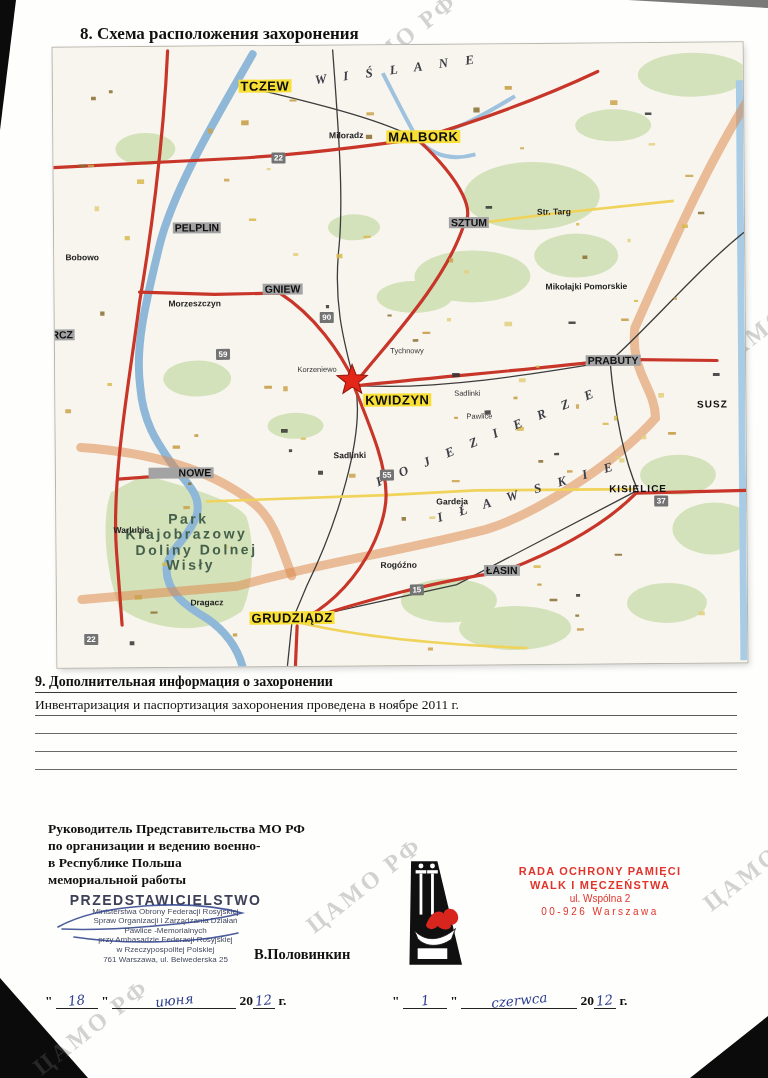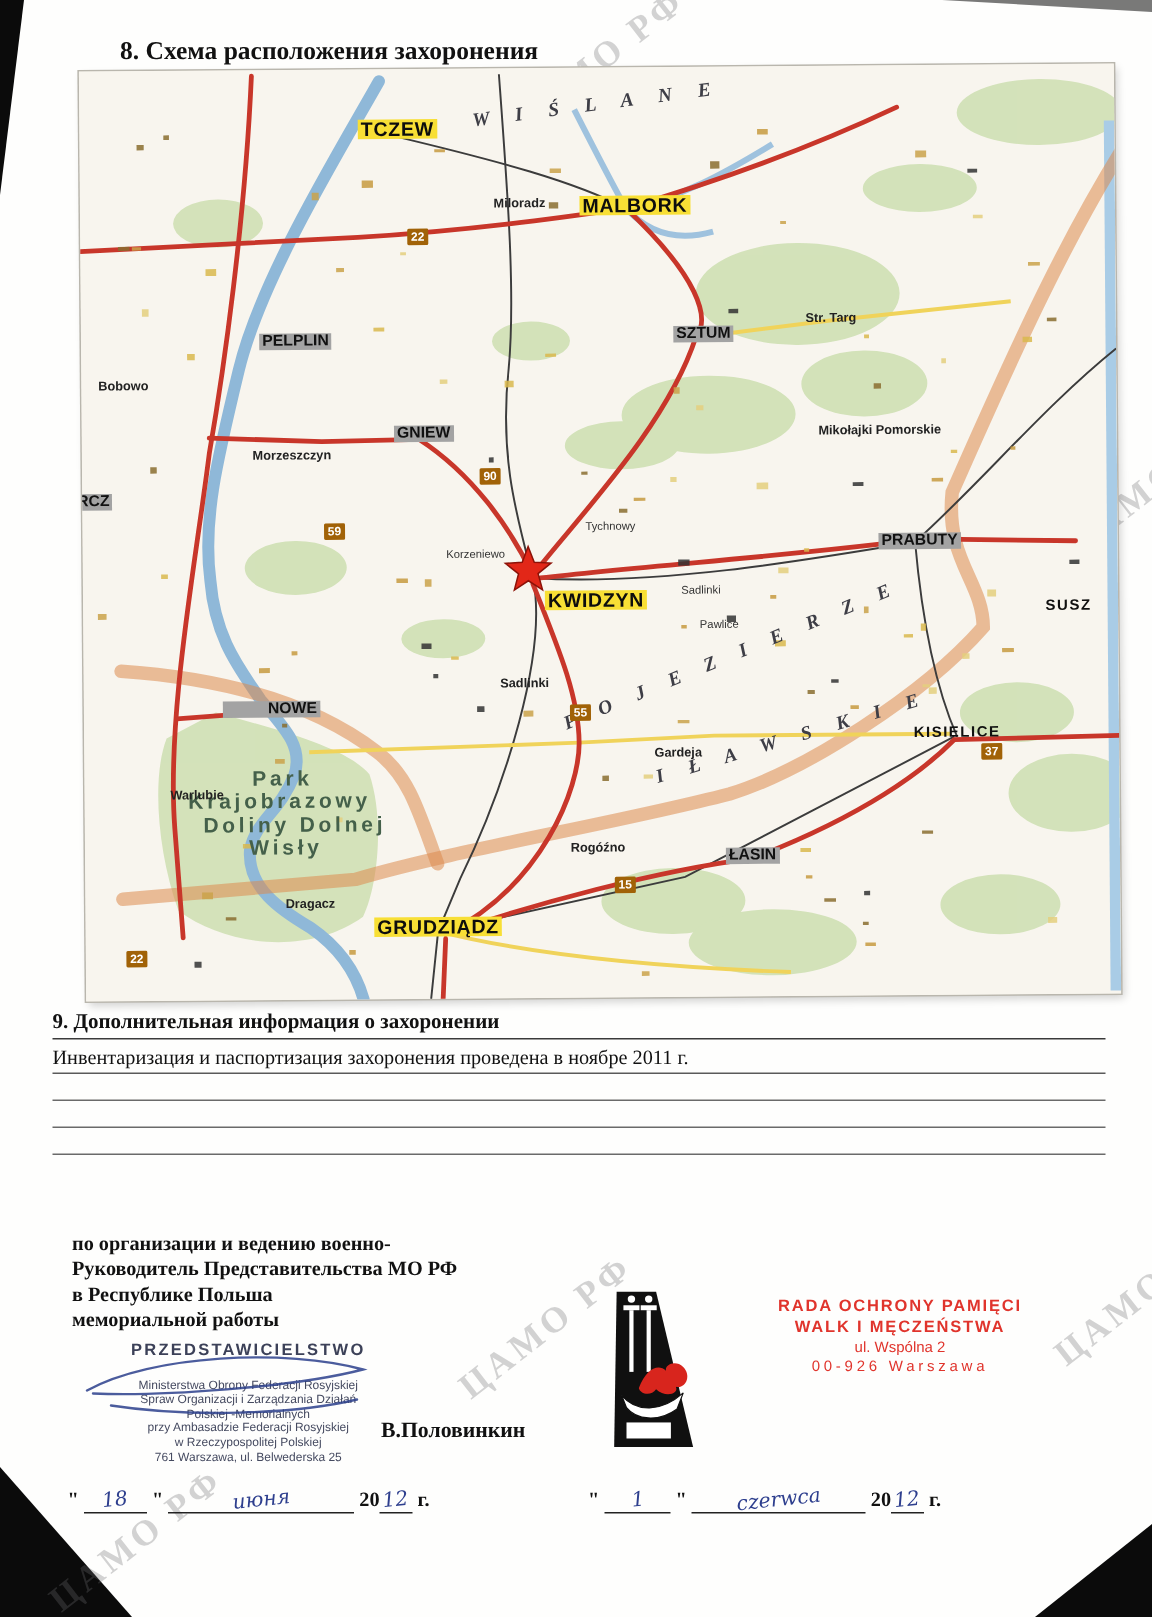--- a/index.html
+++ b/index.html
@@ -29,26 +29,26 @@
   .mlabel{position:absolute;transform:translate(-50%,-50%);white-space:nowrap;line-height:1;}
   .city-xl{font-weight:bold;font-size:13px;letter-spacing:.5px;background:#f8df35;padding:0 2px;color:#0d0d0d;}
   .city-lg{font-weight:bold;font-size:10.5px;background:#a3a3a3;padding:0 2px;color:#111;}
   .city-md{font-weight:bold;font-size:10px;letter-spacing:1px;color:#111;}
   .town{font-size:7.5px;color:#333;}
   .town-b{font-weight:bold;font-size:8.5px;color:#222;}
   .park{font-weight:bold;font-size:14px;letter-spacing:2.5px;color:#44604a;}
   .region{font-family:"Liberation Serif",serif;font-style:italic;font-weight:600;font-size:13px;
       letter-spacing:7px;color:#3e3e46;}
   .chip{position:absolute;transform:translate(-50%,-50%);font:bold 8px "Liberation Sans",sans-serif;
-      background:#a16207;color:#fff;padding:1px 2.5px;border-radius:1px;}
+      background:#737373;color:#fff;padding:1px 2.5px;border-radius:1px;}
   
   .lt{position:absolute;left:48px;top:820px;width:345px;font-weight:bold;font-size:13.5px;line-height:17px;}
   .stamp{position:absolute;left:58px;top:896px;width:215px;text-align:center;color:#454a60;
       font-family:"Liberation Sans",sans-serif;font-size:8px;line-height:9.6px;}
-  .stamp .s1{font-size:11px;font-weight:bold;letter-spacing:1.5px;color:#3c4158;margin-bottom:13px;text-align:center;}
+  .stamp .s1{font-size:14px;font-weight:bold;letter-spacing:1.5px;color:#3c4158;margin-bottom:1px;text-align:center;}
   .signer{position:absolute;left:254px;top:946px;font-weight:bold;font-size:14.5px;}
   .sig-svg{position:absolute;left:46px;top:893px;pointer-events:none;}
   .rt{position:absolute;left:394px;top:820px;width:350px;font-weight:bold;font-size:13.5px;}
   .logo{position:absolute;left:393px;top:851px;}
   .redstamp{position:absolute;left:492px;top:864px;width:216px;text-align:center;color:#e0342c;
       font-family:"Liberation Sans",sans-serif;}
   .redstamp .r1{font-weight:bold;font-size:11px;letter-spacing:1.2px;line-height:14px;}
   .redstamp .r2{font-weight:bold;font-size:11px;letter-spacing:1.2px;line-height:14px;}
   .redstamp .r3{font-size:10px;line-height:13px;text-align:center;}
   .redstamp .r4{font-size:10px;letter-spacing:2.5px;line-height:13px;}
@@ -285,31 +285,31 @@
       </div>
   </div>
 
   <div class="h9">9. Дополнительная информация о захоронении</div>
   <div class="line9" style="top:697px">Инвентаризация и паспортизация захоронения проведена в ноябре 2011 г.</div>
   <div class="rule" style="top:733px"></div>
   <div class="rule" style="top:751px"></div>
   <div class="rule" style="top:769px"></div>
 
   <div class="lt">
+    <div>Руководитель Представительства  МО РФ</div>
     <div>по организации и ведению военно-</div>
-    <div>Руководитель Представительства  МО РФ</div>
     <div>в Республике Польша</div>
     <div>мемориальной работы</div>
   </div>
 
   <div class="stamp">
     <div class="s1">PRZEDSTAWICIELSTWO</div>
     <div>Ministerstwa Obrony Federacji Rosyjskiej</div>
     <div>Spraw Organizacji i Zarządzania Działań</div>
-    <div>Polskiej -Memorialnych</div>
+    <div>Pawlice -Memorialnych</div>
     <div>przy Ambasadzie Federacji Rosyjskiej</div>
     <div>w Rzeczypospolitej Polskiej</div>
     <div>761 Warszawa, ul. Belwederska 25</div>
   </div>
 
   <svg class="sig-svg" width="230" height="62" viewBox="0 0 230 62">
     <path d="M12,34 C55,10 145,6 196,20 C150,32 60,38 16,36 M28,44 C80,52 150,50 192,40" fill="none" stroke="#2b3f8c" stroke-width="1.6" opacity=".85" stroke-linecap="round"></path>
   </svg>
 
   <div class="signer">В.Половинкин</div>

